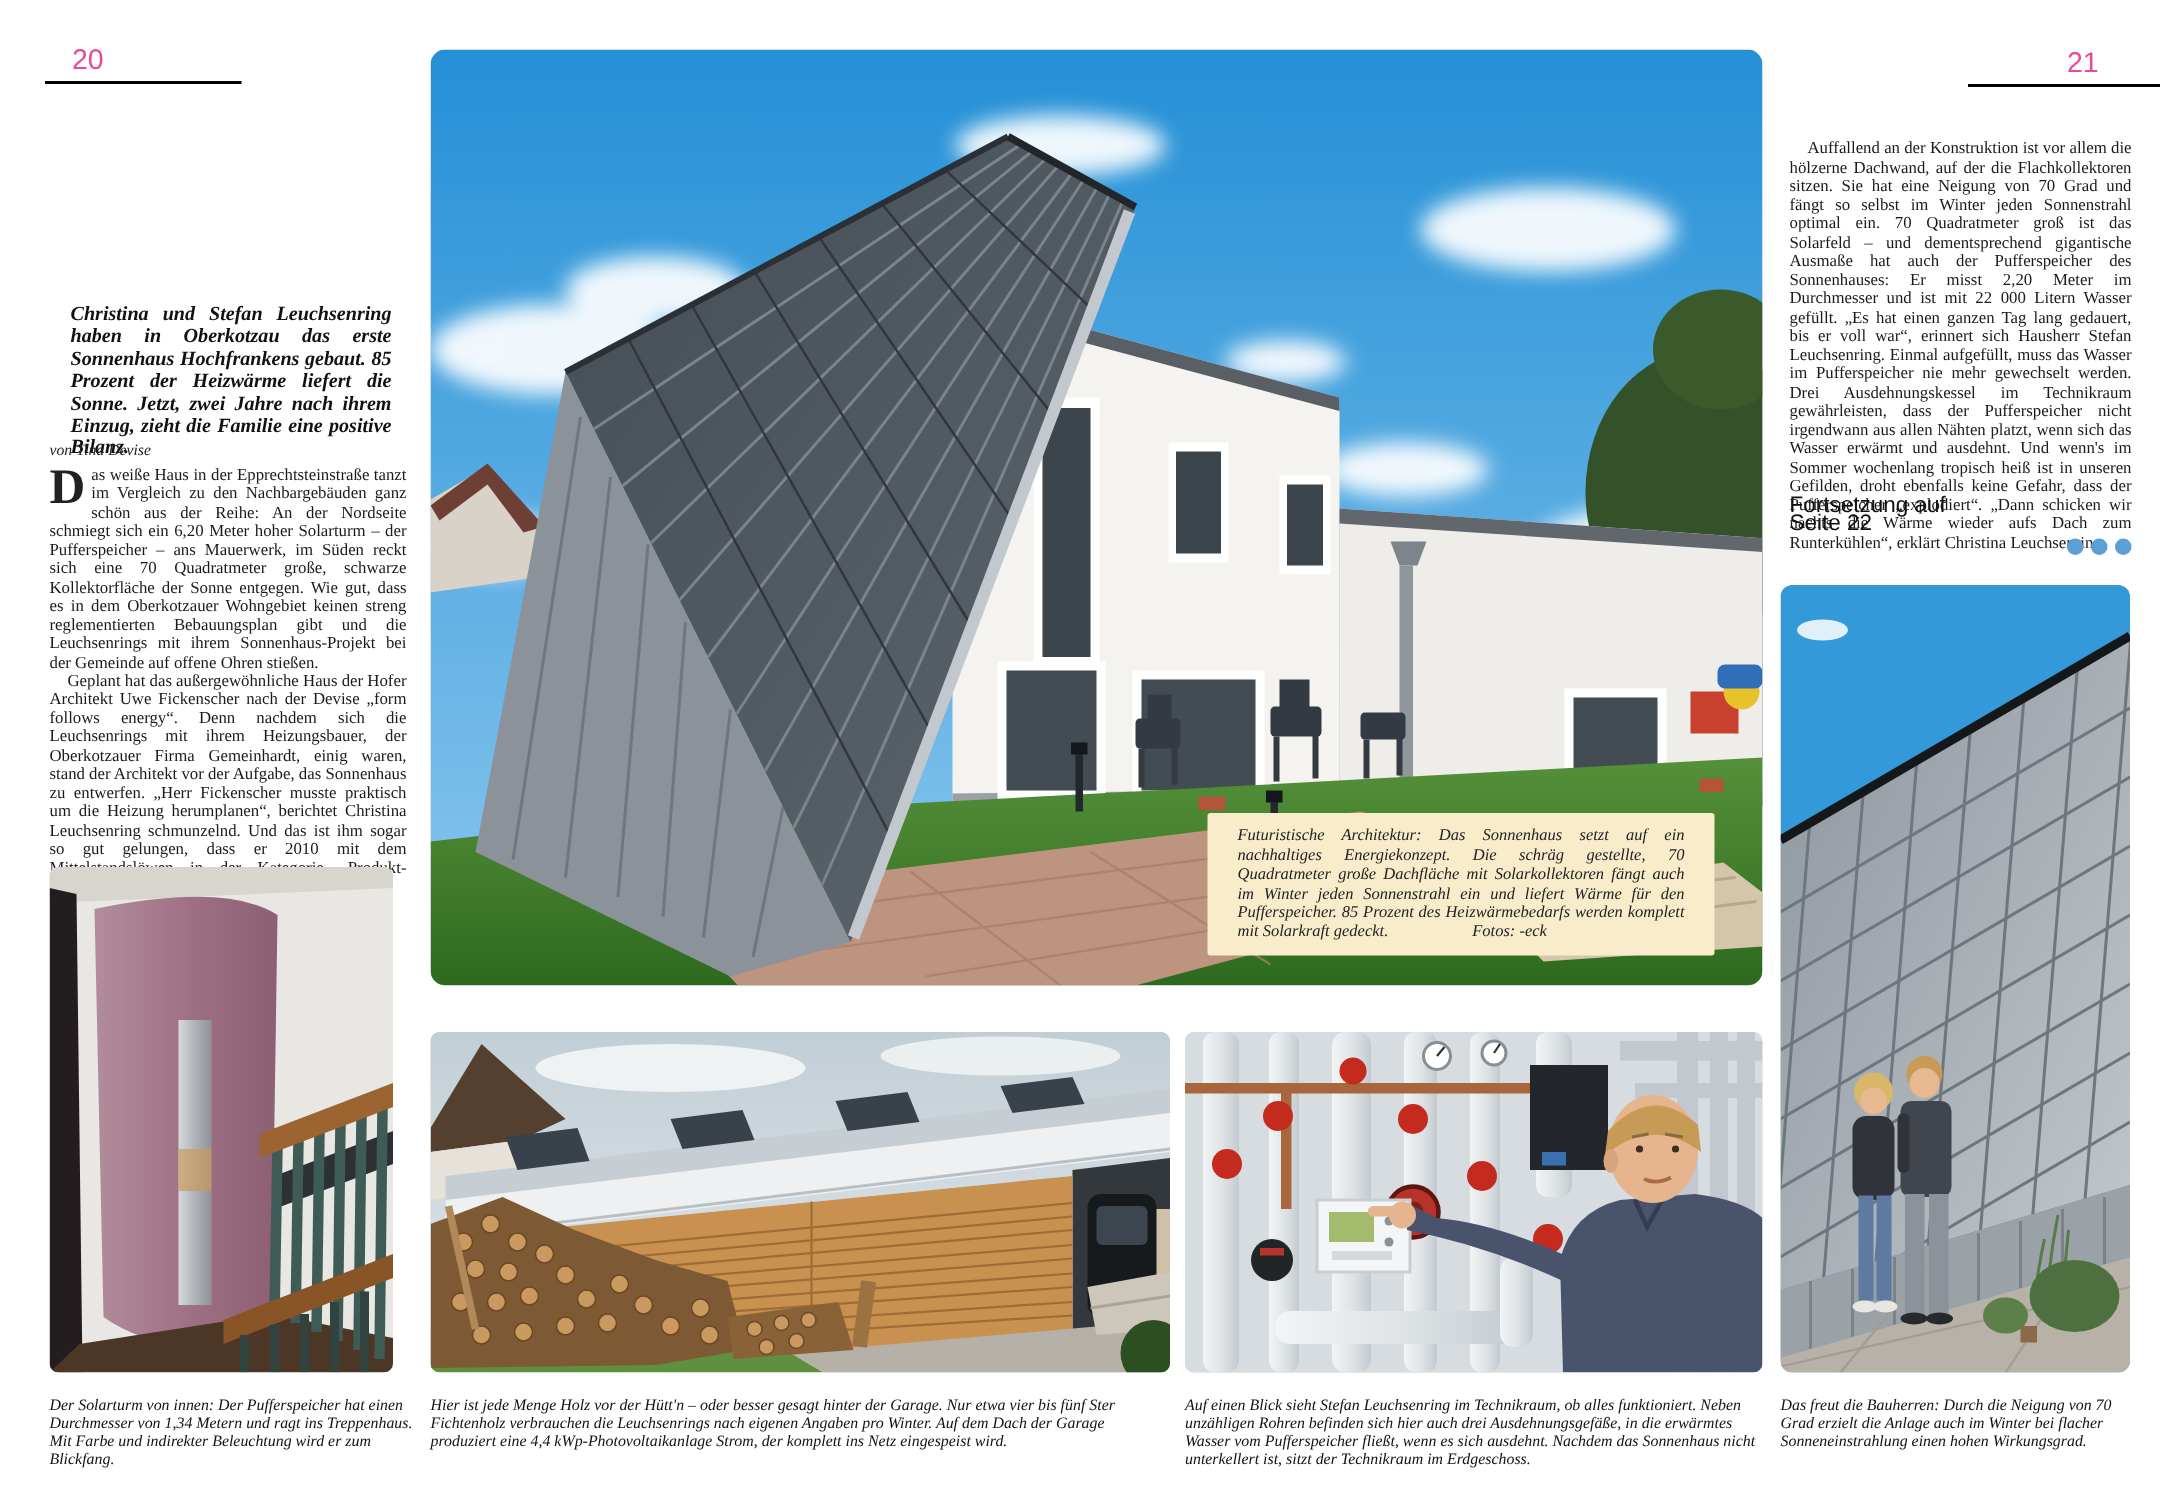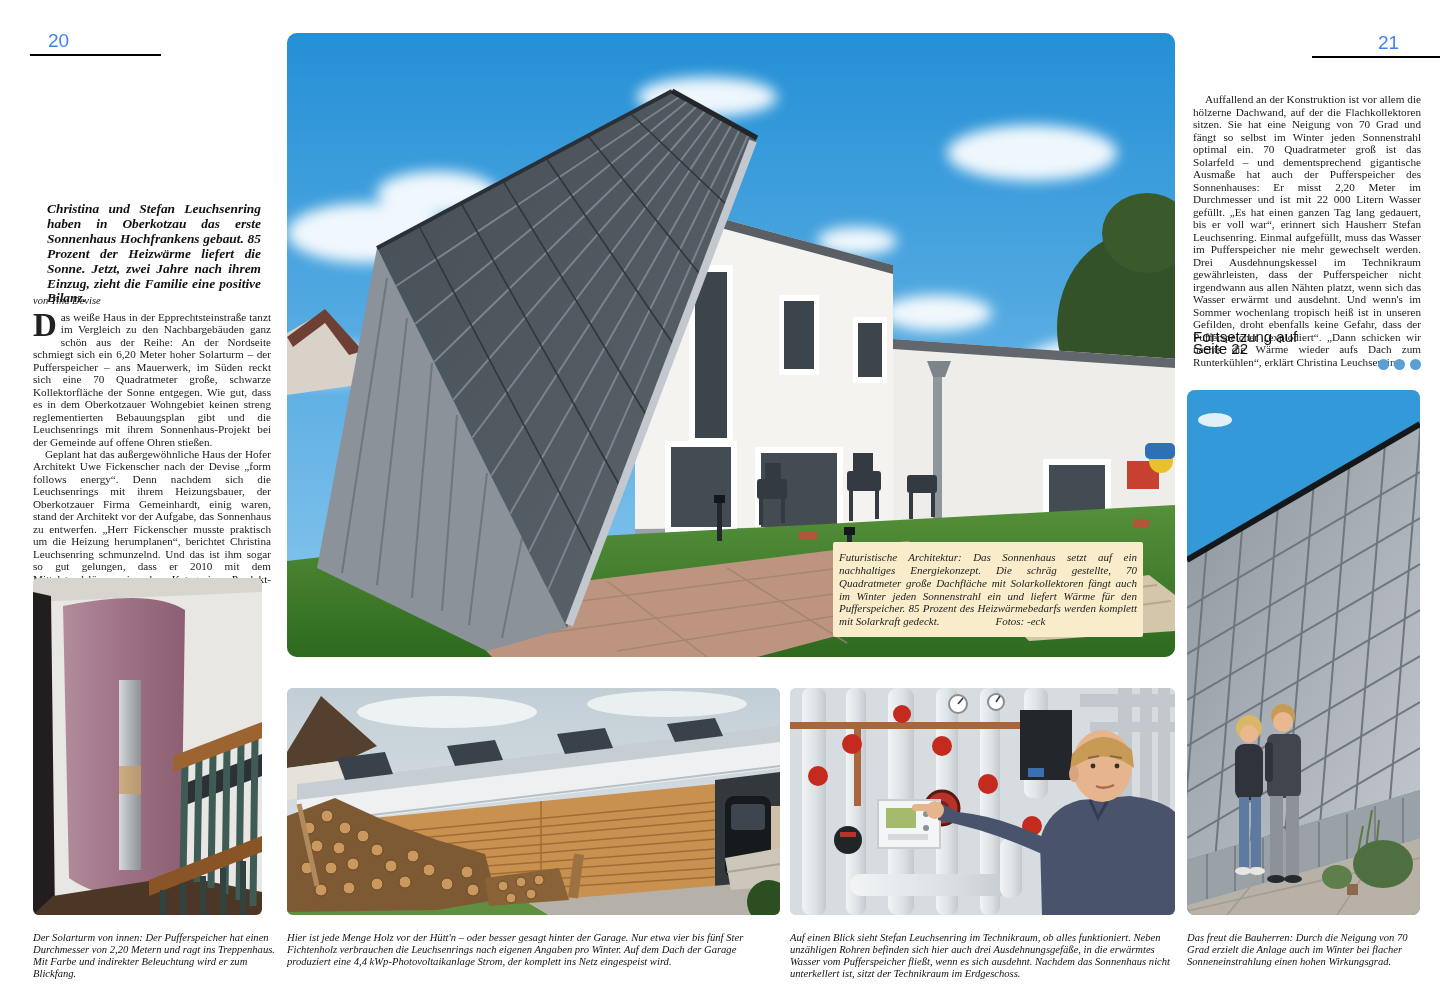--- a/index.html
+++ b/index.html
@@ -1,20 +1,20 @@
 <!DOCTYPE html>
 <html lang="de"><head>
 <meta charset="utf-8">
 <style>
   html,body{margin:0;padding:0;background:#ffffff;}
   .spread{position:relative;width:1446px;height:992px;background:#fff;
           font-family:"Liberation Serif",serif;color:#1a1a1a;overflow:hidden;}
 
   
-  .pagenum{position:absolute;font-family:"Liberation Sans",sans-serif;font-size:19px;color:#3b82f6;}
+  .pagenum{position:absolute;font-family:"Liberation Sans",sans-serif;font-size:19px;color:#ec4899;}
   .pagenum.pn-left{left:48px;top:30px;}
   .pagenum.pn-right{left:1378px;top:32px;}
   .pagerule{position:absolute;height:2px;background:#000;}
   .pagerule.pr-left{left:30px;top:54px;width:131px;}
   .pagerule.pr-right{left:1312px;top:56px;width:128px;}
 
   
   .headline{position:absolute;left:30px;top:66px;width:232px;text-align:right;
             font-family:"Liberation Sans",sans-serif;font-size:45px;line-height:52px;
             color:#262626;letter-spacing:-1.5px;}
@@ -39,21 +39,21 @@
   
   .photo{position:absolute;overflow:hidden;background:#cfd4d8;}
   .photo svg{display:block;width:100%;height:100%;}
   #main-photo{left:287px;top:33px;width:888px;height:624px;border-radius:10px;}
   #tower-photo{left:33px;top:578px;width:229px;height:337px;border-radius:6px;}
   #wood-photo{left:287px;top:688px;width:493px;height:227px;border-radius:6px;}
   #technic-photo{left:790px;top:688px;width:385px;height:227px;border-radius:6px;}
   #couple-photo{left:1187px;top:390px;width:233px;height:525px;border-radius:8px;}
 
   .photo-caption{position:absolute;right:32px;bottom:20px;width:298px;background:#f8ecca;
-                 padding:9px 6px;font-style:italic;font-size:11px;line-height:12.8px;
+                 padding:9px 20px;font-style:italic;font-size:11px;line-height:12.8px;
                  text-align:justify;color:#222;border-radius:2px;}
   .photo-caption .credit{margin-left:56px;white-space:nowrap;}
 
   .caption{position:absolute;font-style:italic;font-size:10.6px;line-height:12.2px;
            text-align:left;color:#111;}
   #cap-tower{left:33px;top:921px;width:247px;}
   #cap-wood{left:287px;top:921px;width:493px;font-style:italic;}
   #cap-technic{left:790px;top:921px;width:387px;}
   #cap-couple{left:1187px;top:921px;width:234px;}
 </style>
@@ -278,21 +278,21 @@
         <g stroke="#32433f" stroke-width="6">
           <line x1="130" y1="312" x2="130" y2="337"></line>
             <line x1="150" y1="305" x2="150" y2="337"></line>
           <line x1="170" y1="298" x2="170" y2="337"></line>
             <line x1="190" y1="290" x2="190" y2="337"></line>
           <line x1="210" y1="283" x2="210" y2="337"></line>
         </g>
       </g>
     </svg>
   </figure>
-  <p class="caption" id="cap-tower">Der Solarturm von innen: Der Pufferspeicher hat einen Durchmesser von 2,20 Metern und ragt ins Treppenhaus. Mit Farbe und indirekter Beleuchtung wird er zum Blickfang.</p>
+  <p class="caption" id="cap-tower">Der Solarturm von innen: Der Pufferspeicher hat einen Durchmesser von 1,34 Metern und ragt ins Treppenhaus. Mit Farbe und indirekter Beleuchtung wird er zum Blickfang.</p>
 
   <figure class="photo" id="wood-photo" style="margin:0;">
     <svg viewBox="0 0 493 227">
       <defs>
         <linearGradient id="skyg2" x1="0" y1="0" x2="0" y2="1">
           <stop offset="0" stop-color="#c2ced6"></stop>
             <stop offset="1" stop-color="#e2e8ea"></stop>
         </linearGradient>
       </defs>
       <rect width="493" height="227" fill="url(#skyg2)"></rect>

